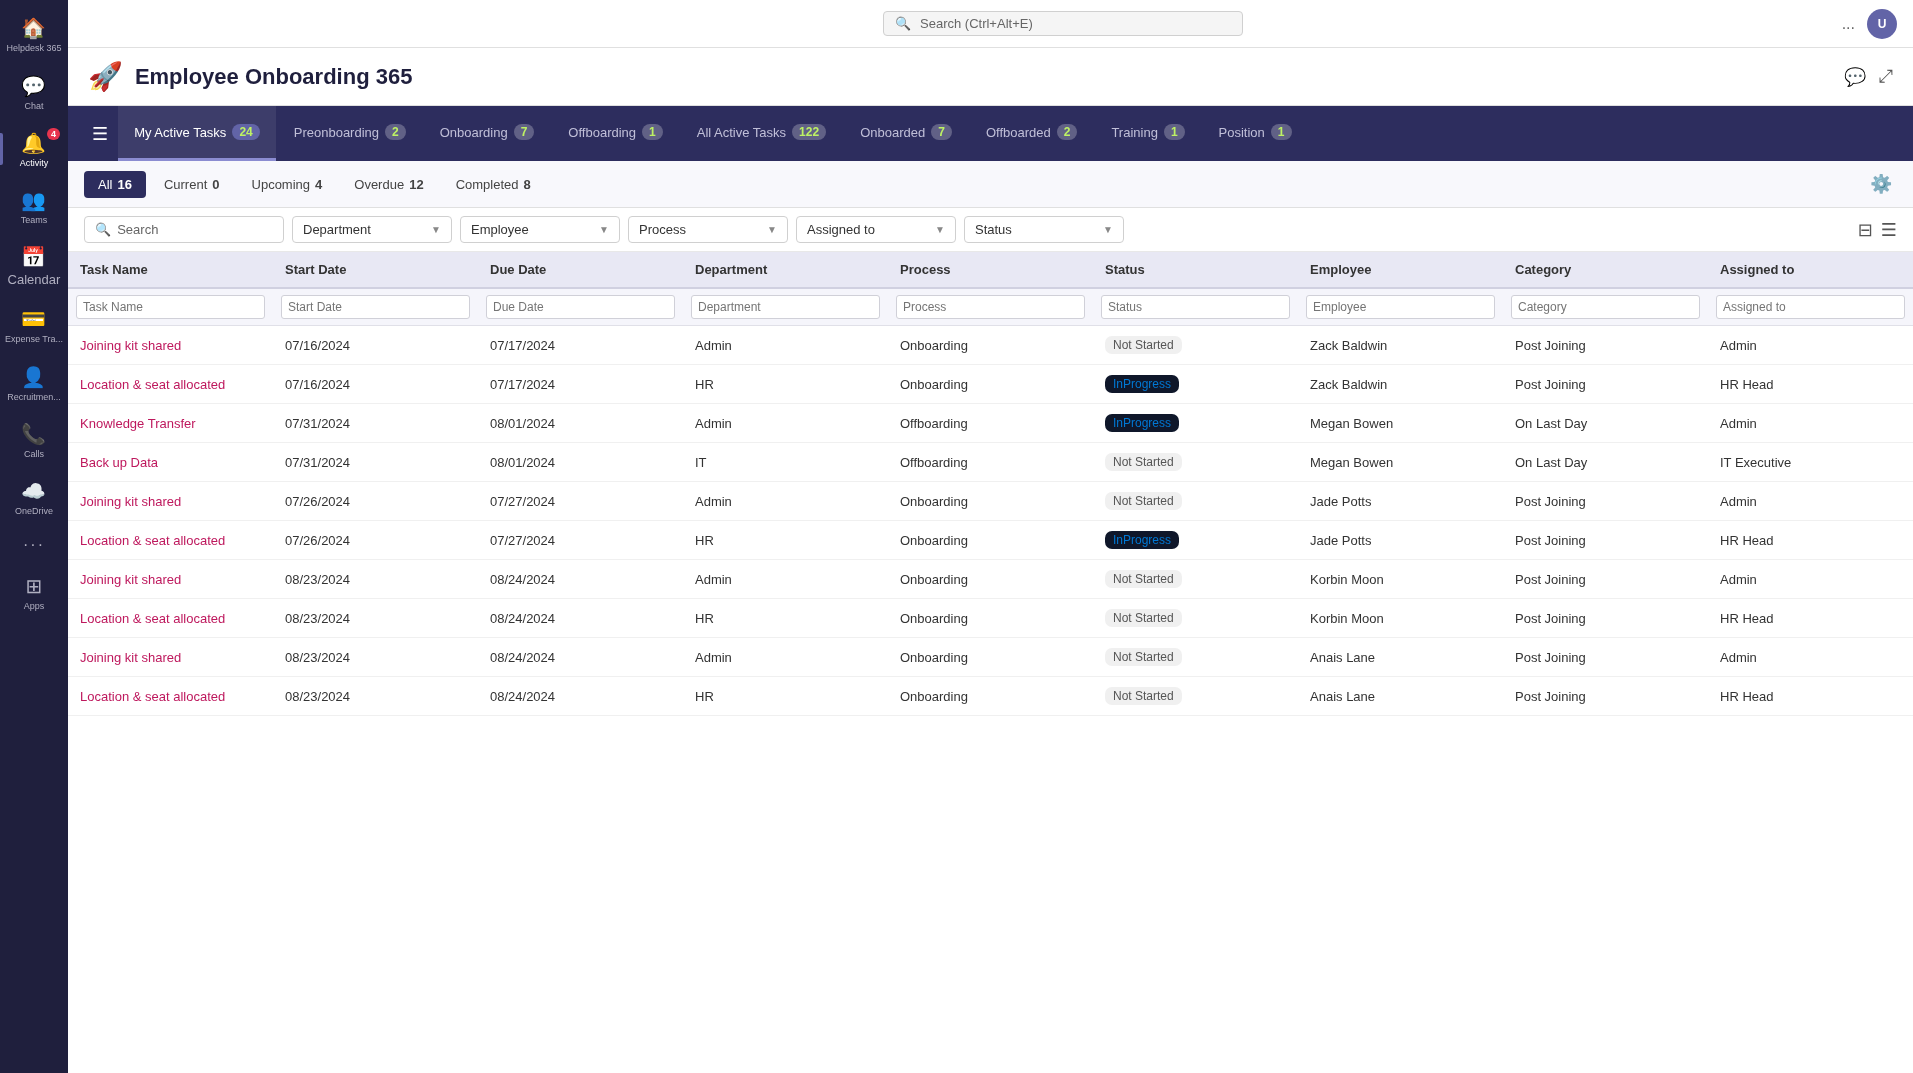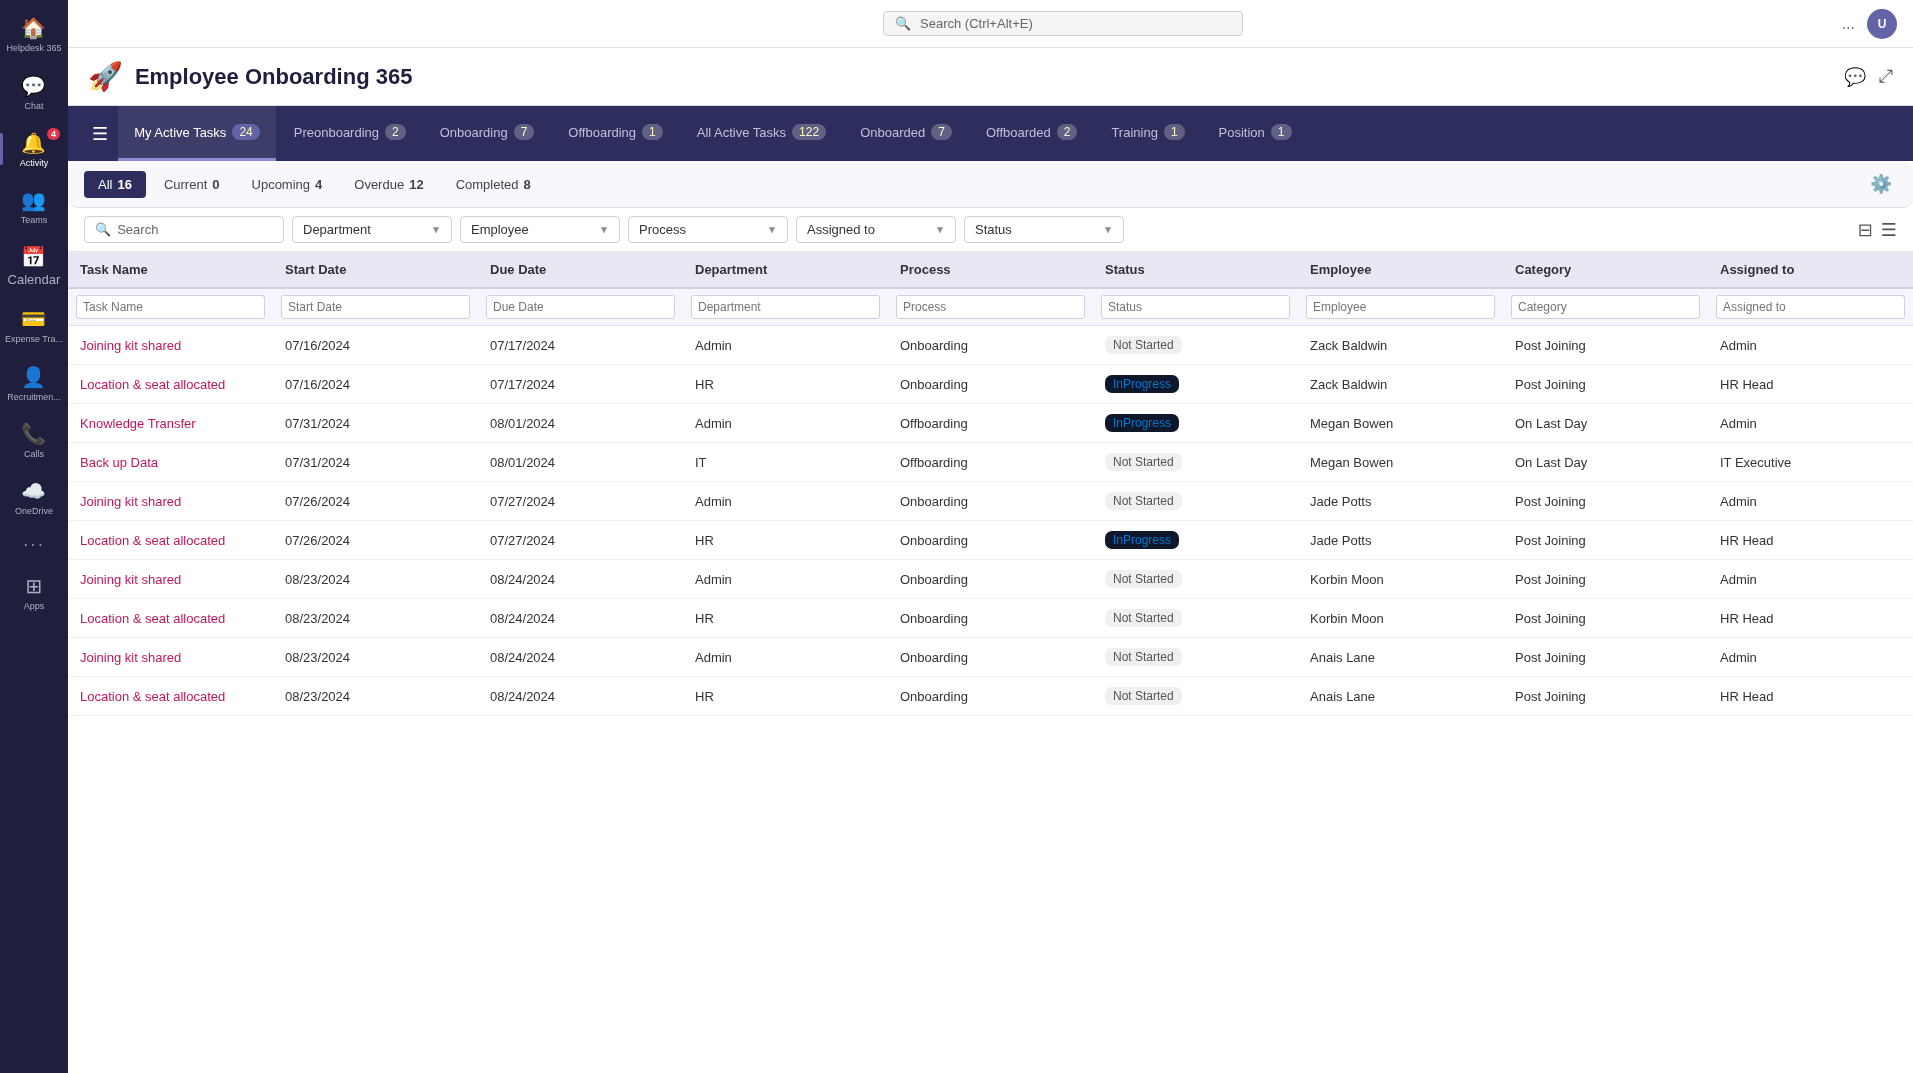--- a/index.html
+++ b/index.html
@@ -154,25 +154,25 @@
       border-bottom: 3px solid transparent;
       white-space: nowrap;
     }
     .nav-tab.active {
       color: white;
       border-bottom: 3px solid #8b8cd1;
       background: rgba(255,255,255,0.08);
     }
     .nav-tab-count {
       background: rgba(255,255,255,0.25);
-      color: #fef9c3;
+      color: #bef264;
       border-radius: 10px;
       padding: 1px 7px;
       font-size: 12px;
-      font-weight: normal;
+      font-weight: bold;
     }
     .nav-tab.active .nav-tab-count {
       background: #6264a7;
     }
     .nav-hamburger {
       display: flex;
       align-items: center;
       padding: 0 8px;
       color: white;
       cursor: pointer;
@@ -181,21 +181,20 @@
 
     
     .sub-tabs {
       background: #f8f8fc;
       display: flex;
       align-items: center;
       padding: 8px 16px;
       gap: 4px;
       border-bottom: 1px solid #e0e0e0;
       flex-shrink: 0;
-      border-radius: 10px;
     }
     .sub-tab {
       display: flex;
       align-items: center;
       gap: 5px;
       padding: 6px 14px;
       border-radius: 4px;
       font-size: 13px;
       font-weight: 500;
       cursor: pointer;

